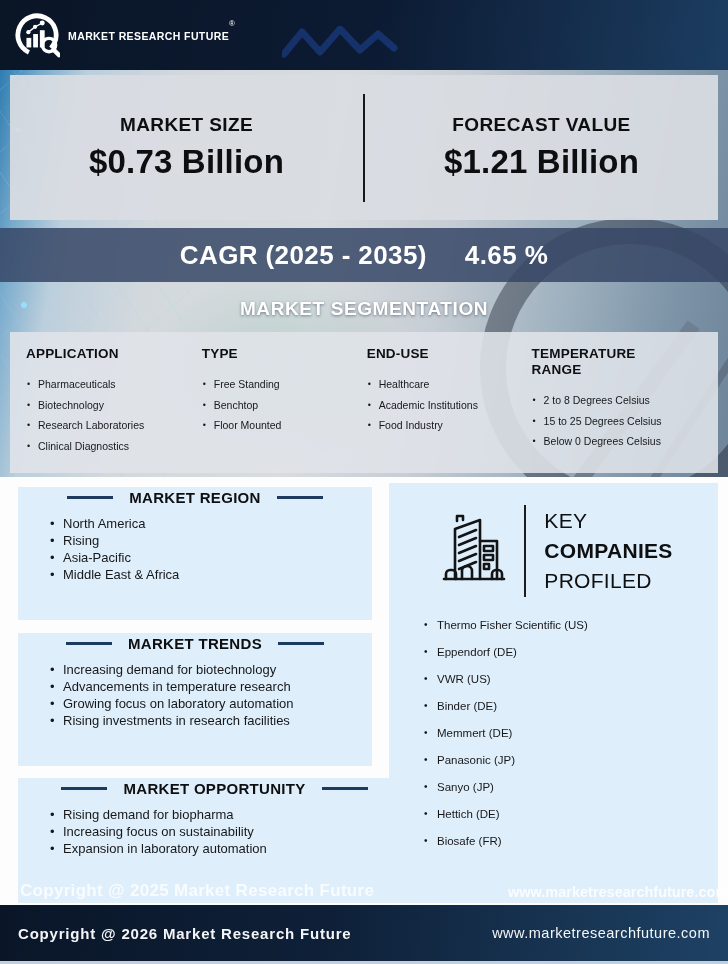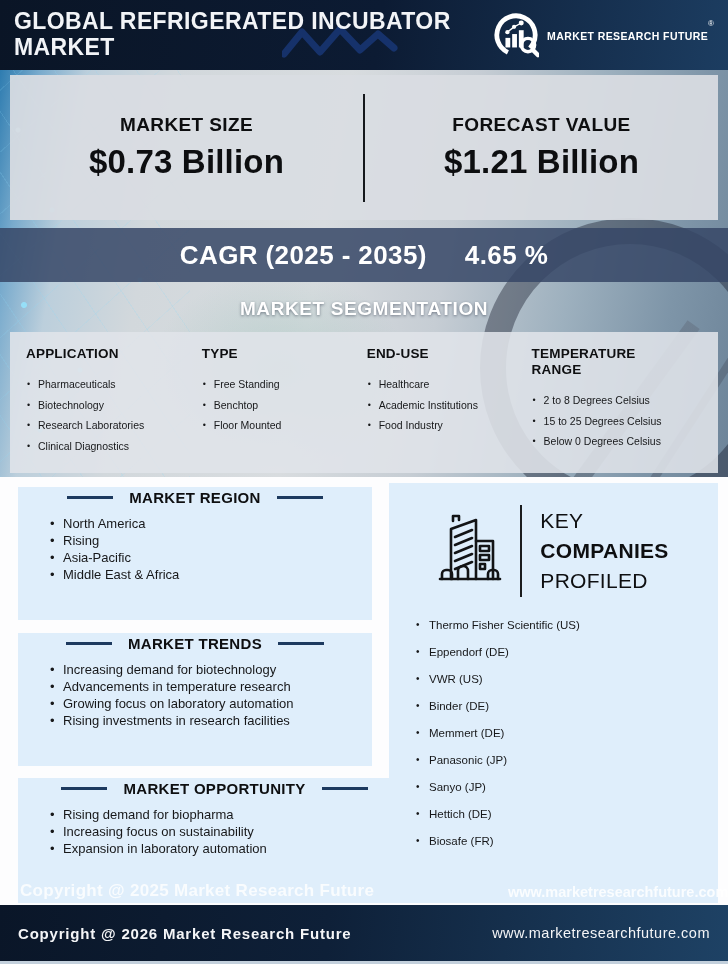--- a/index.html
+++ b/index.html
@@ -102,21 +102,21 @@
     line-height:12px; margin-bottom:8.5px;
   }
   .seg-list li::before { content:"•"; position:absolute; left:1px; top:0; font-size:9px; color:#17181a; }
 
   
   .main { position:absolute; top:477px; left:0; width:728px; height:428px; background:#fdfdfe; }
   .card { position:absolute; background:#dfeefb; }
   .card-region      { left:18px;  top:10px;  width:354px; height:133px; }
   .card-trends      { left:18px;  top:156px; width:354px; height:133px; }
   .card-opportunity { left:18px;  top:301px; width:393px; height:125px; }
-  .card-companies   { left:389px; top:6px;   width:329px; height:420px; }
+  .card-companies   { left:389px; top:6px;   width:329px; height:420px;padding-left:8px; }
 
   .card-title-row { display:flex; align-items:center; justify-content:center; gap:16px; margin-top:2px; }
   .dash { width:46px; height:3px; background:#1d3a5f; }
   .card-title { font-size:15px; font-weight:bold; color:#0e0f11; letter-spacing:0.3px; }
   .card-list { list-style:none; margin:9px 0 0 30px; }
   .card-list li { position:relative; padding-left:15px; font-size:13px; color:#17181a; line-height:17px; }
   .card-list li::before { content:"•"; position:absolute; left:2px; top:0; color:#17181a; }
 
   
   .companies-header { display:flex; align-items:center; justify-content:center; gap:18px; margin-top:22px; }
@@ -149,24 +149,20 @@
 </style>
 </head>
 <body>
 
 <div class="poster">
 
   <div class="header">
     <svg class="header-squiggle" width="130" height="32" viewBox="0 0 130 32">
       <polyline points="2,28 20,6 38,26 58,3 78,24 96,8 112,22" fill="none" stroke="#1c3f8a" stroke-width="7" stroke-linecap="round" stroke-linejoin="round"></polyline>
     </svg>
-    <div class="header-title">
-      <div>GLOBAL REFRIGERATED INCUBATOR</div>
-      <div>MARKET</div>
-    </div>
     <div class="brand">
       <svg width="46" height="46" viewBox="0 0 48 48">
         <g fill="none" stroke="#ffffff">
           <circle cx="24" cy="24" r="20" stroke-width="5" stroke-dasharray="100 26" transform="rotate(115 24 24)"></circle>
           <circle cx="36.5" cy="34.5" r="7" stroke-width="3.5"></circle>
           <line x1="41.5" y1="39.5" x2="47" y2="45" stroke-width="4.5" stroke-linecap="round"></line>
         </g>
         <g fill="#ffffff">
           <rect x="13" y="27" width="5" height="10"></rect>
           <rect x="20" y="23" width="5" height="14"></rect>

